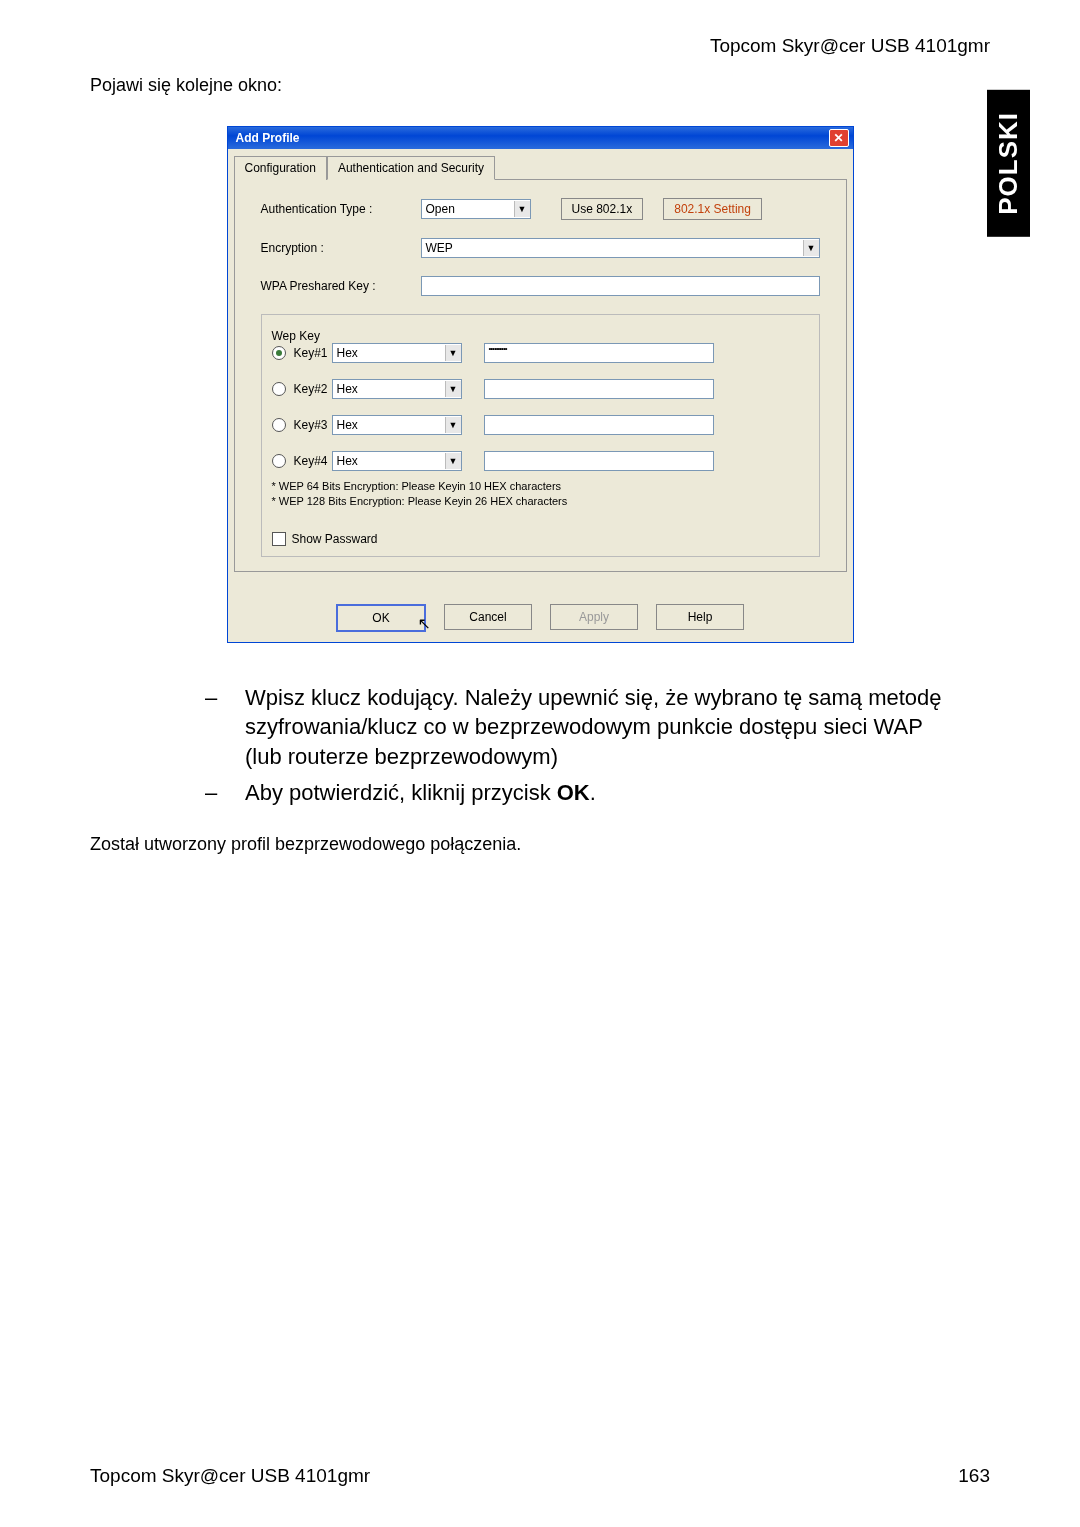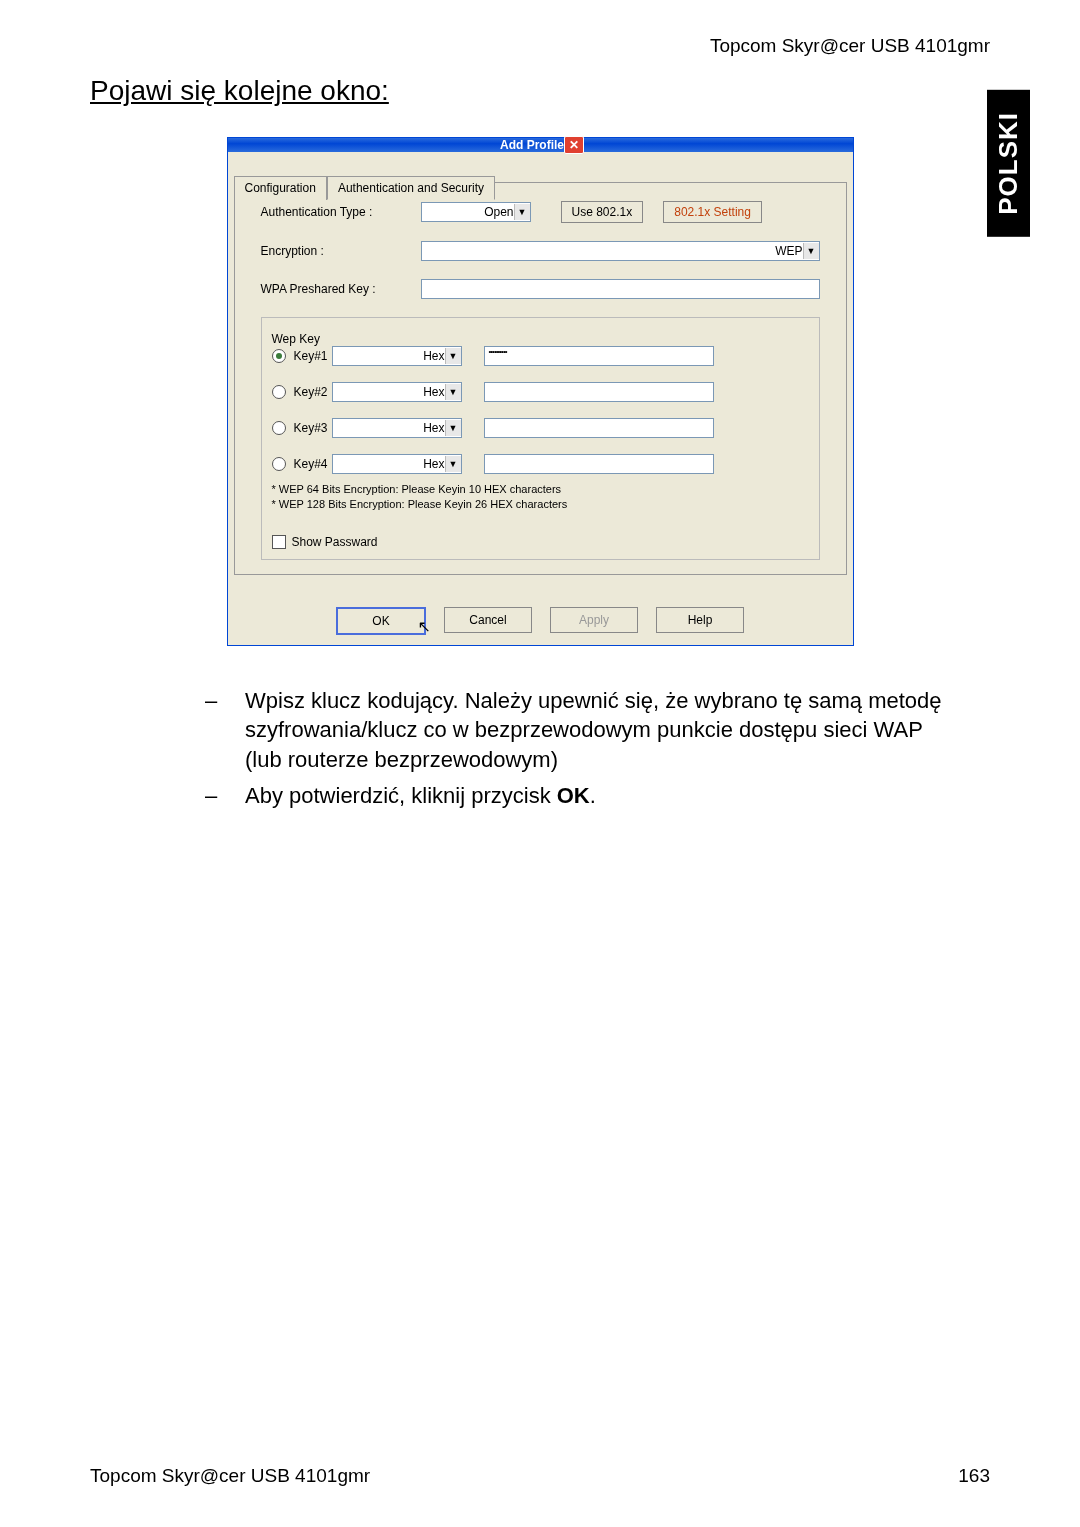--- a/index.html
+++ b/index.html
@@ -30,43 +30,42 @@
     background: #000;
     color: #fff;
     font-weight: bold;
     font-size: 26px;
     padding: 22px 6px;
     writing-mode: vertical-rl;
     transform: rotate(180deg);
     letter-spacing: 1px;
   }
   .para {
-    font-size: 28px;
+    font-size: 18px;
     margin-bottom: 30px;
-    text-decoration: underline;
   }
   .dialog-wrap {
     display: flex;
     justify-content: center;
     margin-bottom: 40px;
   }
   .dialog {
     width: 625px;
     border: 1px solid #0046d5;
     background: #ece9d8;
     font-family: Tahoma, Arial, sans-serif;
     font-size: 12px;
   }
   .titlebar {
     background: linear-gradient(to bottom, #2a6bdc, #0046d5 40%, #2a6bdc);
     color: #fff;
-    height: 14px;
-    display: flex;
-    align-items: center;
-    justify-content: center;
+    height: 22px;
+    display: flex;
+    align-items: center;
+    justify-content: space-between;
     padding: 0 4px 0 8px;
     font-weight: bold;
   }
   .close-btn {
     width: 18px;
     height: 16px;
     background: #e04030;
     border: 1px solid #fff;
     border-radius: 2px;
     display: flex;
@@ -81,21 +80,21 @@
     display: flex;
     padding: 6px 6px 0 6px;
   }
   .tab {
     padding: 4px 10px;
     border: 1px solid #999;
     border-bottom: none;
     background: #ece9d8;
     margin-right: 0;
     position: relative;
-    top: 18px;
+    top: 1px;
     cursor: pointer;
   }
   .tab.active {
     border: 1px solid #999;
     border-bottom: 1px solid #ece9d8;
     z-index: 2;
   }
   .tab-panel {
     border: 1px solid #999;
     margin: 0 6px 24px 6px;
@@ -115,21 +114,21 @@
     border: 1px solid #7b98b5;
     background: #fff;
     height: 20px;
     font-size: 12px;
     padding: 0 4px;
     box-sizing: border-box;
   }
   .select {
     display: flex;
     align-items: center;
-    justify-content: flex-end;
+    justify-content: space-between;
   }
   .select .dd-arrow {
     width: 15px;
     height: 16px;
     display: flex;
     align-items: center;
     justify-content: center;
     font-size: 9px;
     border-left: 1px solid #bbb;
     background: #e8e8e8;
@@ -388,18 +387,19 @@
       <div>Wpisz klucz kodujący. Należy upewnić się, że wybrano tę samą metodę szyfrowania/klucz co w bezprzewodowym punkcie dostępu sieci WAP (lub routerze bezprzewodowym)</div>
     </div>
     <div class="brow">
       <div class="dash">–</div>
       <div>
         <span>Aby potwierdzić, kliknij przycisk </span><b>OK</b><span>.</span>
       </div>
     </div>
   </div>
 
+  <div class="para" style="margin-top:26px;">Został utworzony profil bezprzewodowego połączenia.</div>
 
   <div class="footer">
     <span>Topcom Skyr@cer USB 4101gmr</span>
     <span>163</span>
   </div>
 </div>
 
 </body></html>

